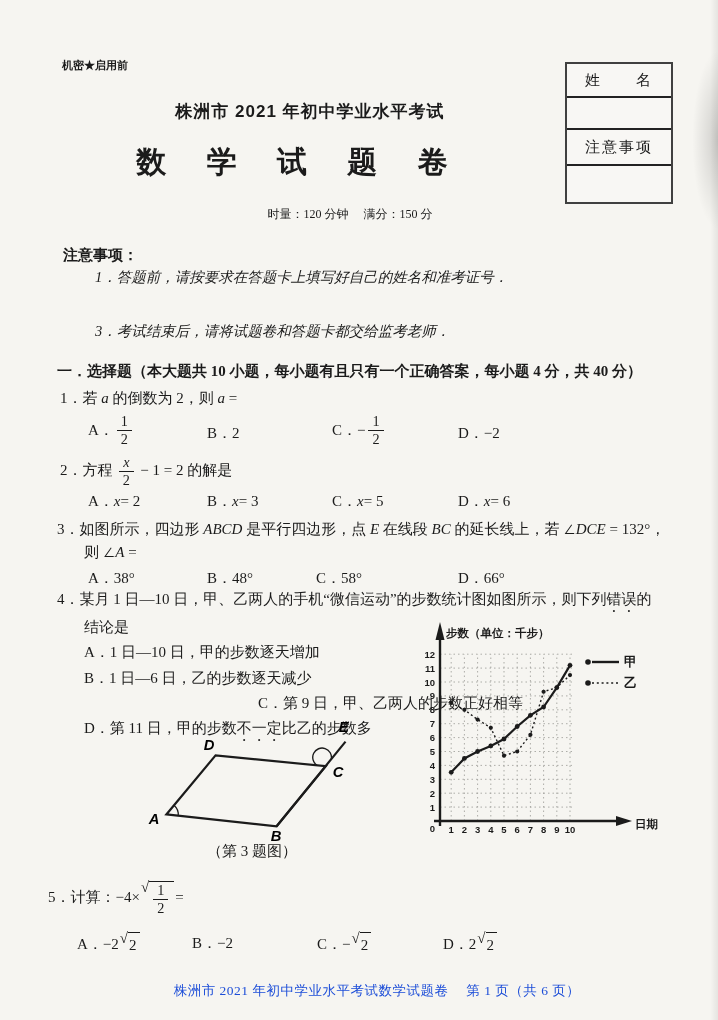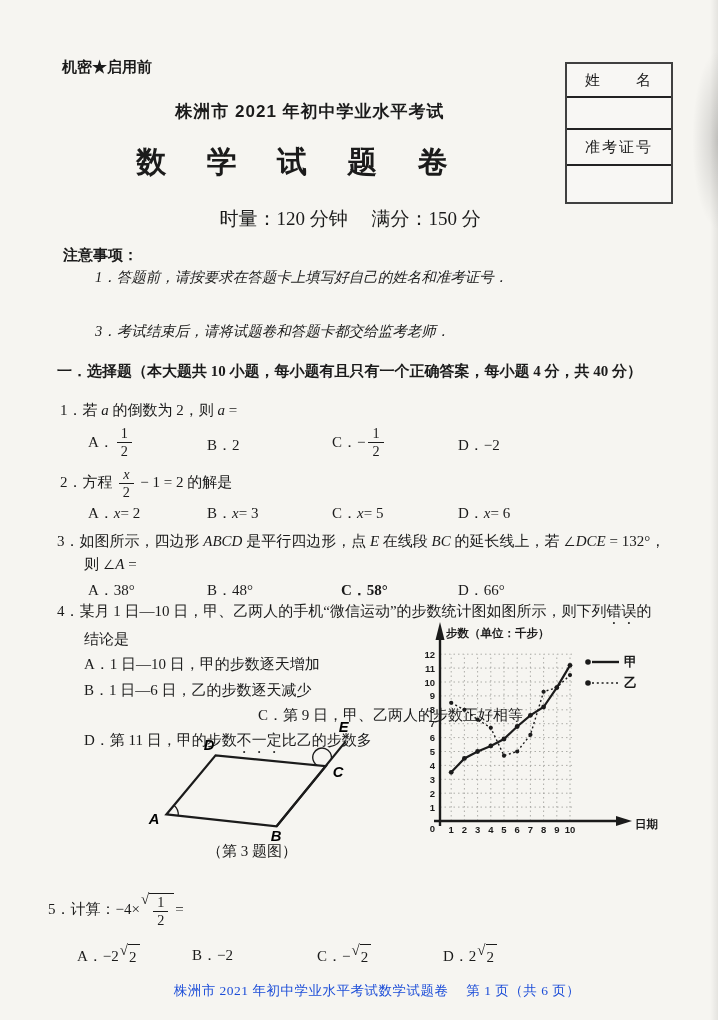--- a/index.html
+++ b/index.html
@@ -8,33 +8,33 @@
     position:relative; width:718px; height:1020px; margin:0 auto;
     background:#f6f5f1; color:#1b1b1b; overflow:hidden;
     font-family:"Liberation Serif", serif; font-size:15px;
   }
   .scan-shade{position:absolute; right:0; top:50px; width:26px; height:180px;
     background:radial-gradient(ellipse at right, rgba(0,0,0,0.16), rgba(0,0,0,0) 70%);}
   .scan-edge{position:absolute; right:0; top:0; width:8px; height:100%;
     background:linear-gradient(to left, rgba(0,0,0,0.07), rgba(0,0,0,0));}
   .abs{position:absolute;}
   .hei{font-family:"Liberation Sans", sans-serif;}
-  .confidential{left:62px; top:58px; font-weight:bold; font-size:15px;}
+  .confidential{left:62px; top:58px; font-weight:bold; font-size:11px;}
   .title{left:0; top:100px; width:620px; text-align:center; font-weight:bold; font-size:17px; letter-spacing:1px;}
   .subtitle{left:0; top:142px; width:600px; text-align:center; font-weight:bold; font-size:30px; letter-spacing:16px;}
-  .meta{left:0; top:206px; width:700px; text-align:center; font-size:19px;}
+  .meta{left:0; top:206px; width:700px; text-align:center; font-size:12px;}
   .namebox{left:565px; top:62px; width:104px; height:138px; border:2px solid #404040;
     display:grid; grid-template-rows:34px 32px 36px 34px; background:#f8f7f4;}
   .namebox .cell{border-bottom:2px solid #222; display:flex; align-items:center; justify-content:center;
     font-size:15px; letter-spacing:2px;}
   .namebox .cell:last-child{border-bottom:none;}
   .notes-h{left:63px; top:246px; font-weight:bold; font-size:15px;}
   .note{left:95px; width:560px; font-size:14.5px; font-style:italic;}
   .sec-h{left:57px; top:362px; font-weight:bold; font-size:15px;}
-  .qblock{line-height:1.55;margin-top:12px;}
+  .qblock{line-height:1.55;}
   .optrow{position:relative; width:640px;}
   .opt{position:absolute; display:inline-flex; align-items:center; white-space:nowrap;}
   .frac{display:inline-flex; flex-direction:column; align-items:center; vertical-align:middle;
     line-height:1.05; margin:0 3px; font-size:0.95em;}
   .frac .num{padding:0 4px 1px; border-bottom:1.5px solid #1b1b1b;}
   .frac .den{padding-top:1px;}
   .sqrt{display:inline-flex; align-items:flex-start; vertical-align:middle; margin:0 1px;}
   .sqrt .rad{line-height:1; transform:translateY(-1px);}
   .sqrt .vinc{border-top:1.6px solid #1b1b1b; padding:1px 3px 0 1px;}
   .em-dot{-webkit-text-emphasis:dot #1b1b1b; text-emphasis:dot #1b1b1b;
@@ -49,21 +49,21 @@
 
 <div class="page">
   <div class="scan-shade"></div>
   <div class="scan-edge"></div>
 
   <div class="abs confidential hei">机密★启用前</div>
 
   <div class="abs namebox">
     <div class="cell hei">姓　　名</div>
     <div class="cell"></div>
-    <div class="cell hei">准考证号</div>
+    <div class="cell hei">注意事项</div>
     <div class="cell"></div>
   </div>
 
   <div class="abs title hei">株洲市 2021 年初中学业水平考试</div>
   <div class="abs subtitle hei">数 学 试 题 卷</div>
   <div class="abs meta">时量：120 分钟　 满分：150 分</div>
 
   <div class="abs notes-h hei">注意事项：</div>
   <div class="abs note" style="top:268px;">1．答题前，请按要求在答题卡上填写好自己的姓名和准考证号．</div>
   <div class="abs note" style="top:322px;">3．考试结束后，请将试题卷和答题卡都交给监考老师．</div>
@@ -98,21 +98,21 @@
       <span class="opt m" style="left:398px; top:2px;">D．<i>x</i> = 6</span>
     </div>
   </div>
 
   <div class="abs qblock" style="left:57px; top:518px; width:640px;">
     <div class="m">3．如图所示，四边形 <i>ABCD</i> 是平行四边形，点 <i>E</i> 在线段 <i>BC</i> 的延长线上，若 ∠<i>DCE</i> = 132°，</div>
     <div class="m" style="margin-left:27px;">则 ∠<i>A</i> =</div>
     <div class="optrow" style="height:26px;">
       <span class="opt m" style="left:31px; top:2px;">A．38°</span>
       <span class="opt m" style="left:150px; top:2px;">B．48°</span>
-      <span class="opt m" style="left:284px; top:2px;font-weight:bold;">C．58°</span>
+      <span class="opt m" style="left:259px; top:2px;">C．58°</span>
       <span class="opt m" style="left:401px; top:2px;">D．66°</span>
     </div>
   </div>
 
   <div class="abs qblock" style="left:57px; top:588px; width:640px;">
     <div class="m">4．某月 1 日—10 日，甲、乙两人的手机“微信运动”的步数统计图如图所示，则下列<span class="em-dot">错误</span>的</div>
     <div class="m" style="margin-left:27px;">结论是</div>
     <div class="m" style="margin-left:27px; margin-top:2px;">A．1 日—10 日，甲的步数逐天增加</div>
     <div class="m" style="margin-left:27px; margin-top:2px;">B．1 日—6 日，乙的步数逐天减少</div>
     <div class="m" style="margin-left:27px; margin-top:2px;text-align:center;">C．第 9 日，甲、乙两人的步数正好相等</div>

